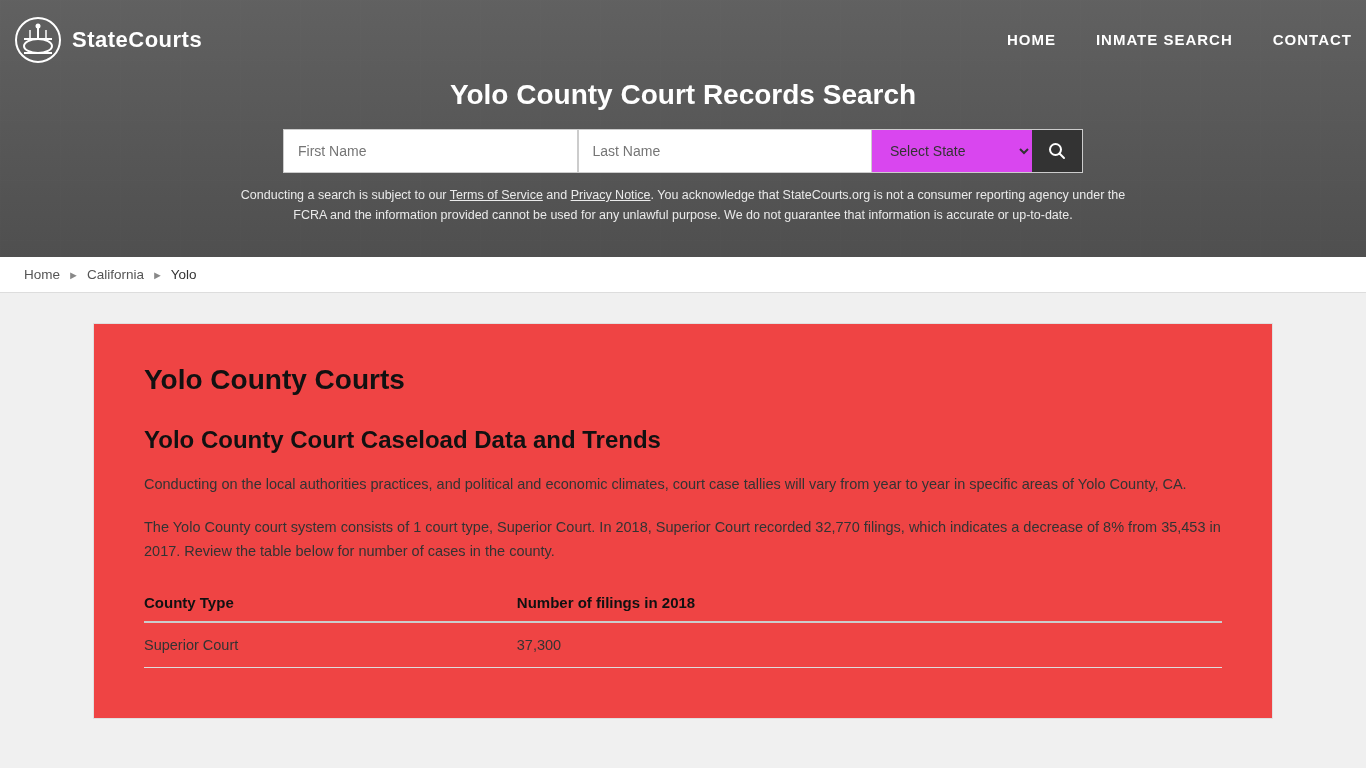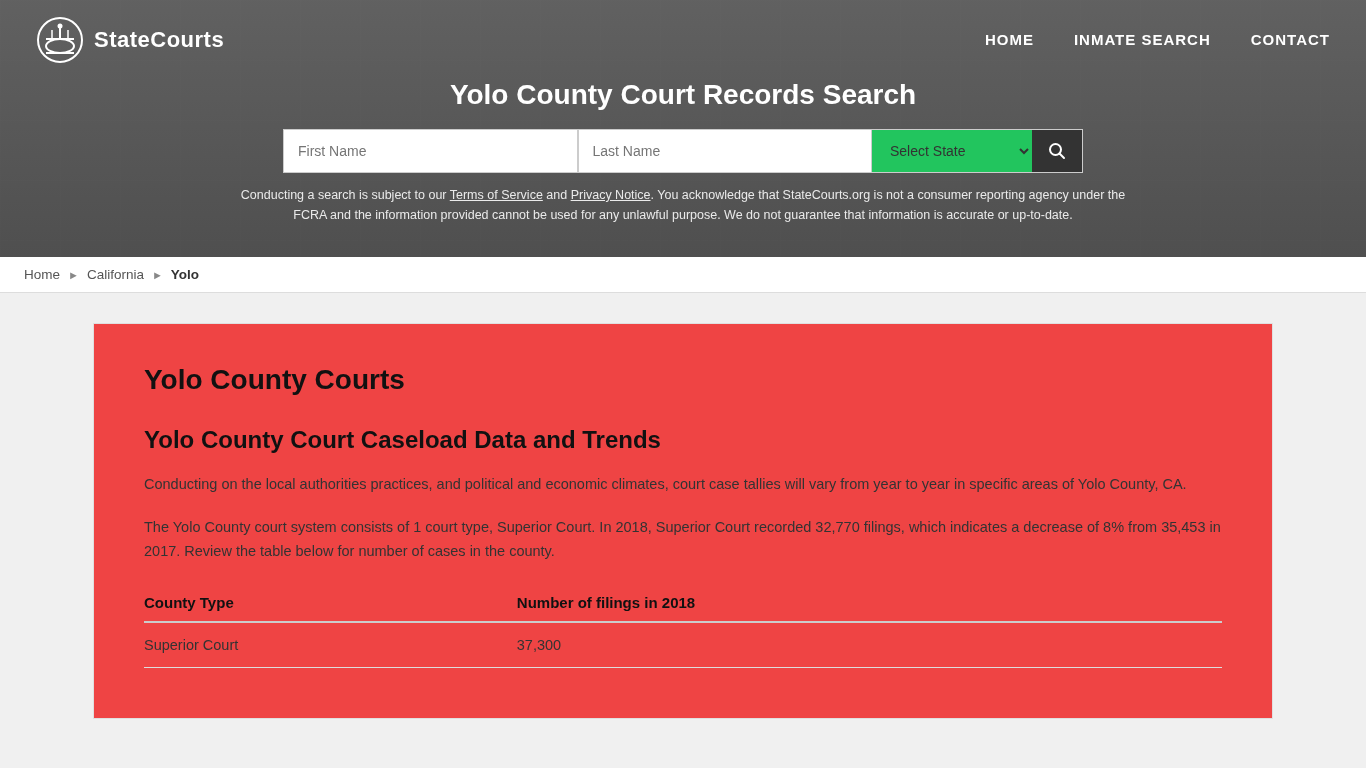--- a/index.html
+++ b/index.html
@@ -20,21 +20,21 @@
         repeating-linear-gradient(180deg, rgba(255,255,255,0.03) 0px, rgba(255,255,255,0.03) 1px, transparent 1px, transparent 60px);
       background-color: #888;
     }
     .header-content { position: relative; z-index: 2; }
 
     
     .top-nav {
       display: flex;
       align-items: center;
       justify-content: space-between;
-      padding: 0 36px;
+      padding: 0 14px;
       height: 79px;
     }
     .logo {
       display: flex;
       align-items: center;
       gap: 10px;
       text-decoration: none;
       color: white;
     }
     .logo-icon {
@@ -98,21 +98,21 @@
       height: 42px;
       background: #ccc;
     }
     .state-select {
       border: none;
       outline: none;
       padding: 10px 14px;
       font-size: 14px;
       height: 42px;
       color: #333;
-      background: #22c55e;
+      background: #d946ef;
       cursor: pointer;
       min-width: 160px;
       appearance: auto;
     }
     .search-btn {
       background: #333;
       border: none;
       width: 50px;
       height: 42px;
       cursor: pointer;
@@ -149,21 +149,21 @@
       color: #555;
       text-decoration: none;
       cursor: pointer;
     }
     .breadcrumb-sep {
       color: #888;
       font-size: 11px;
     }
     .breadcrumb-current {
       color: #333;
-      font-weight: bold;
+      font-weight: normal;
     }
 
     
     .main-content {
       max-width: 1180px;
       margin: 30px auto;
       background: #ef4444;
       padding: 40px 50px 50px;
       border: 1px solid #e0e0e0;
     }

